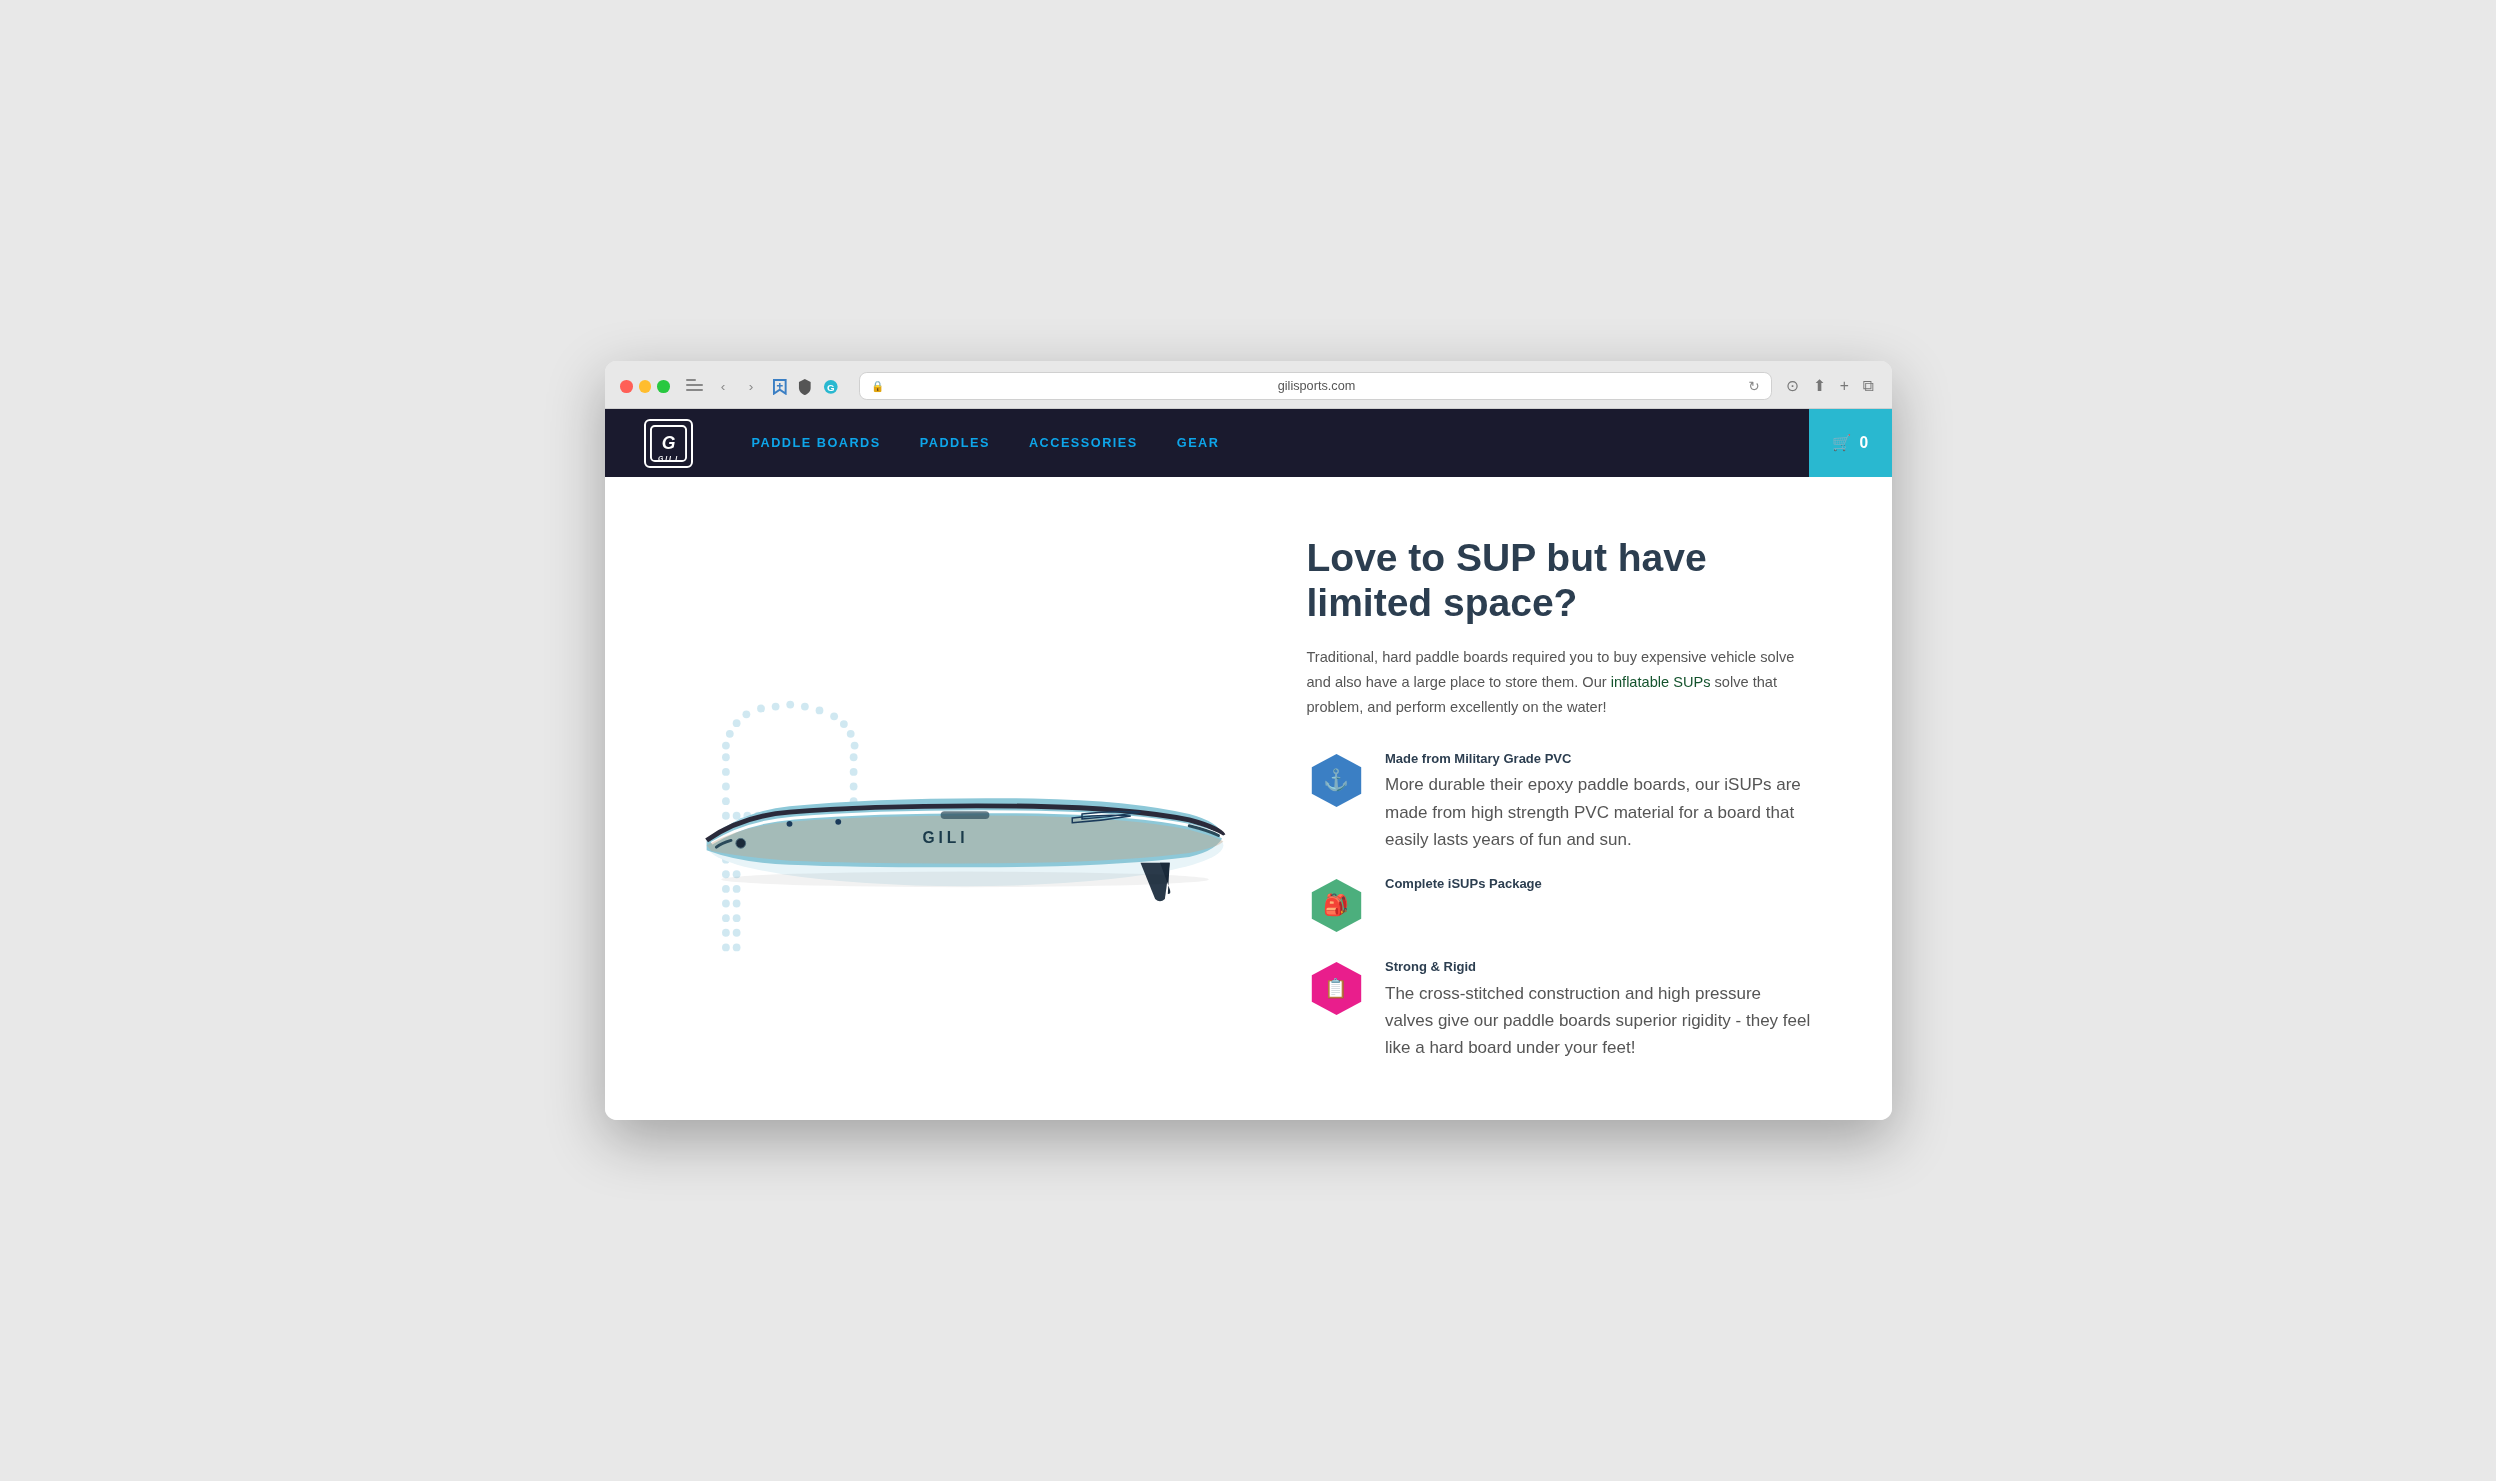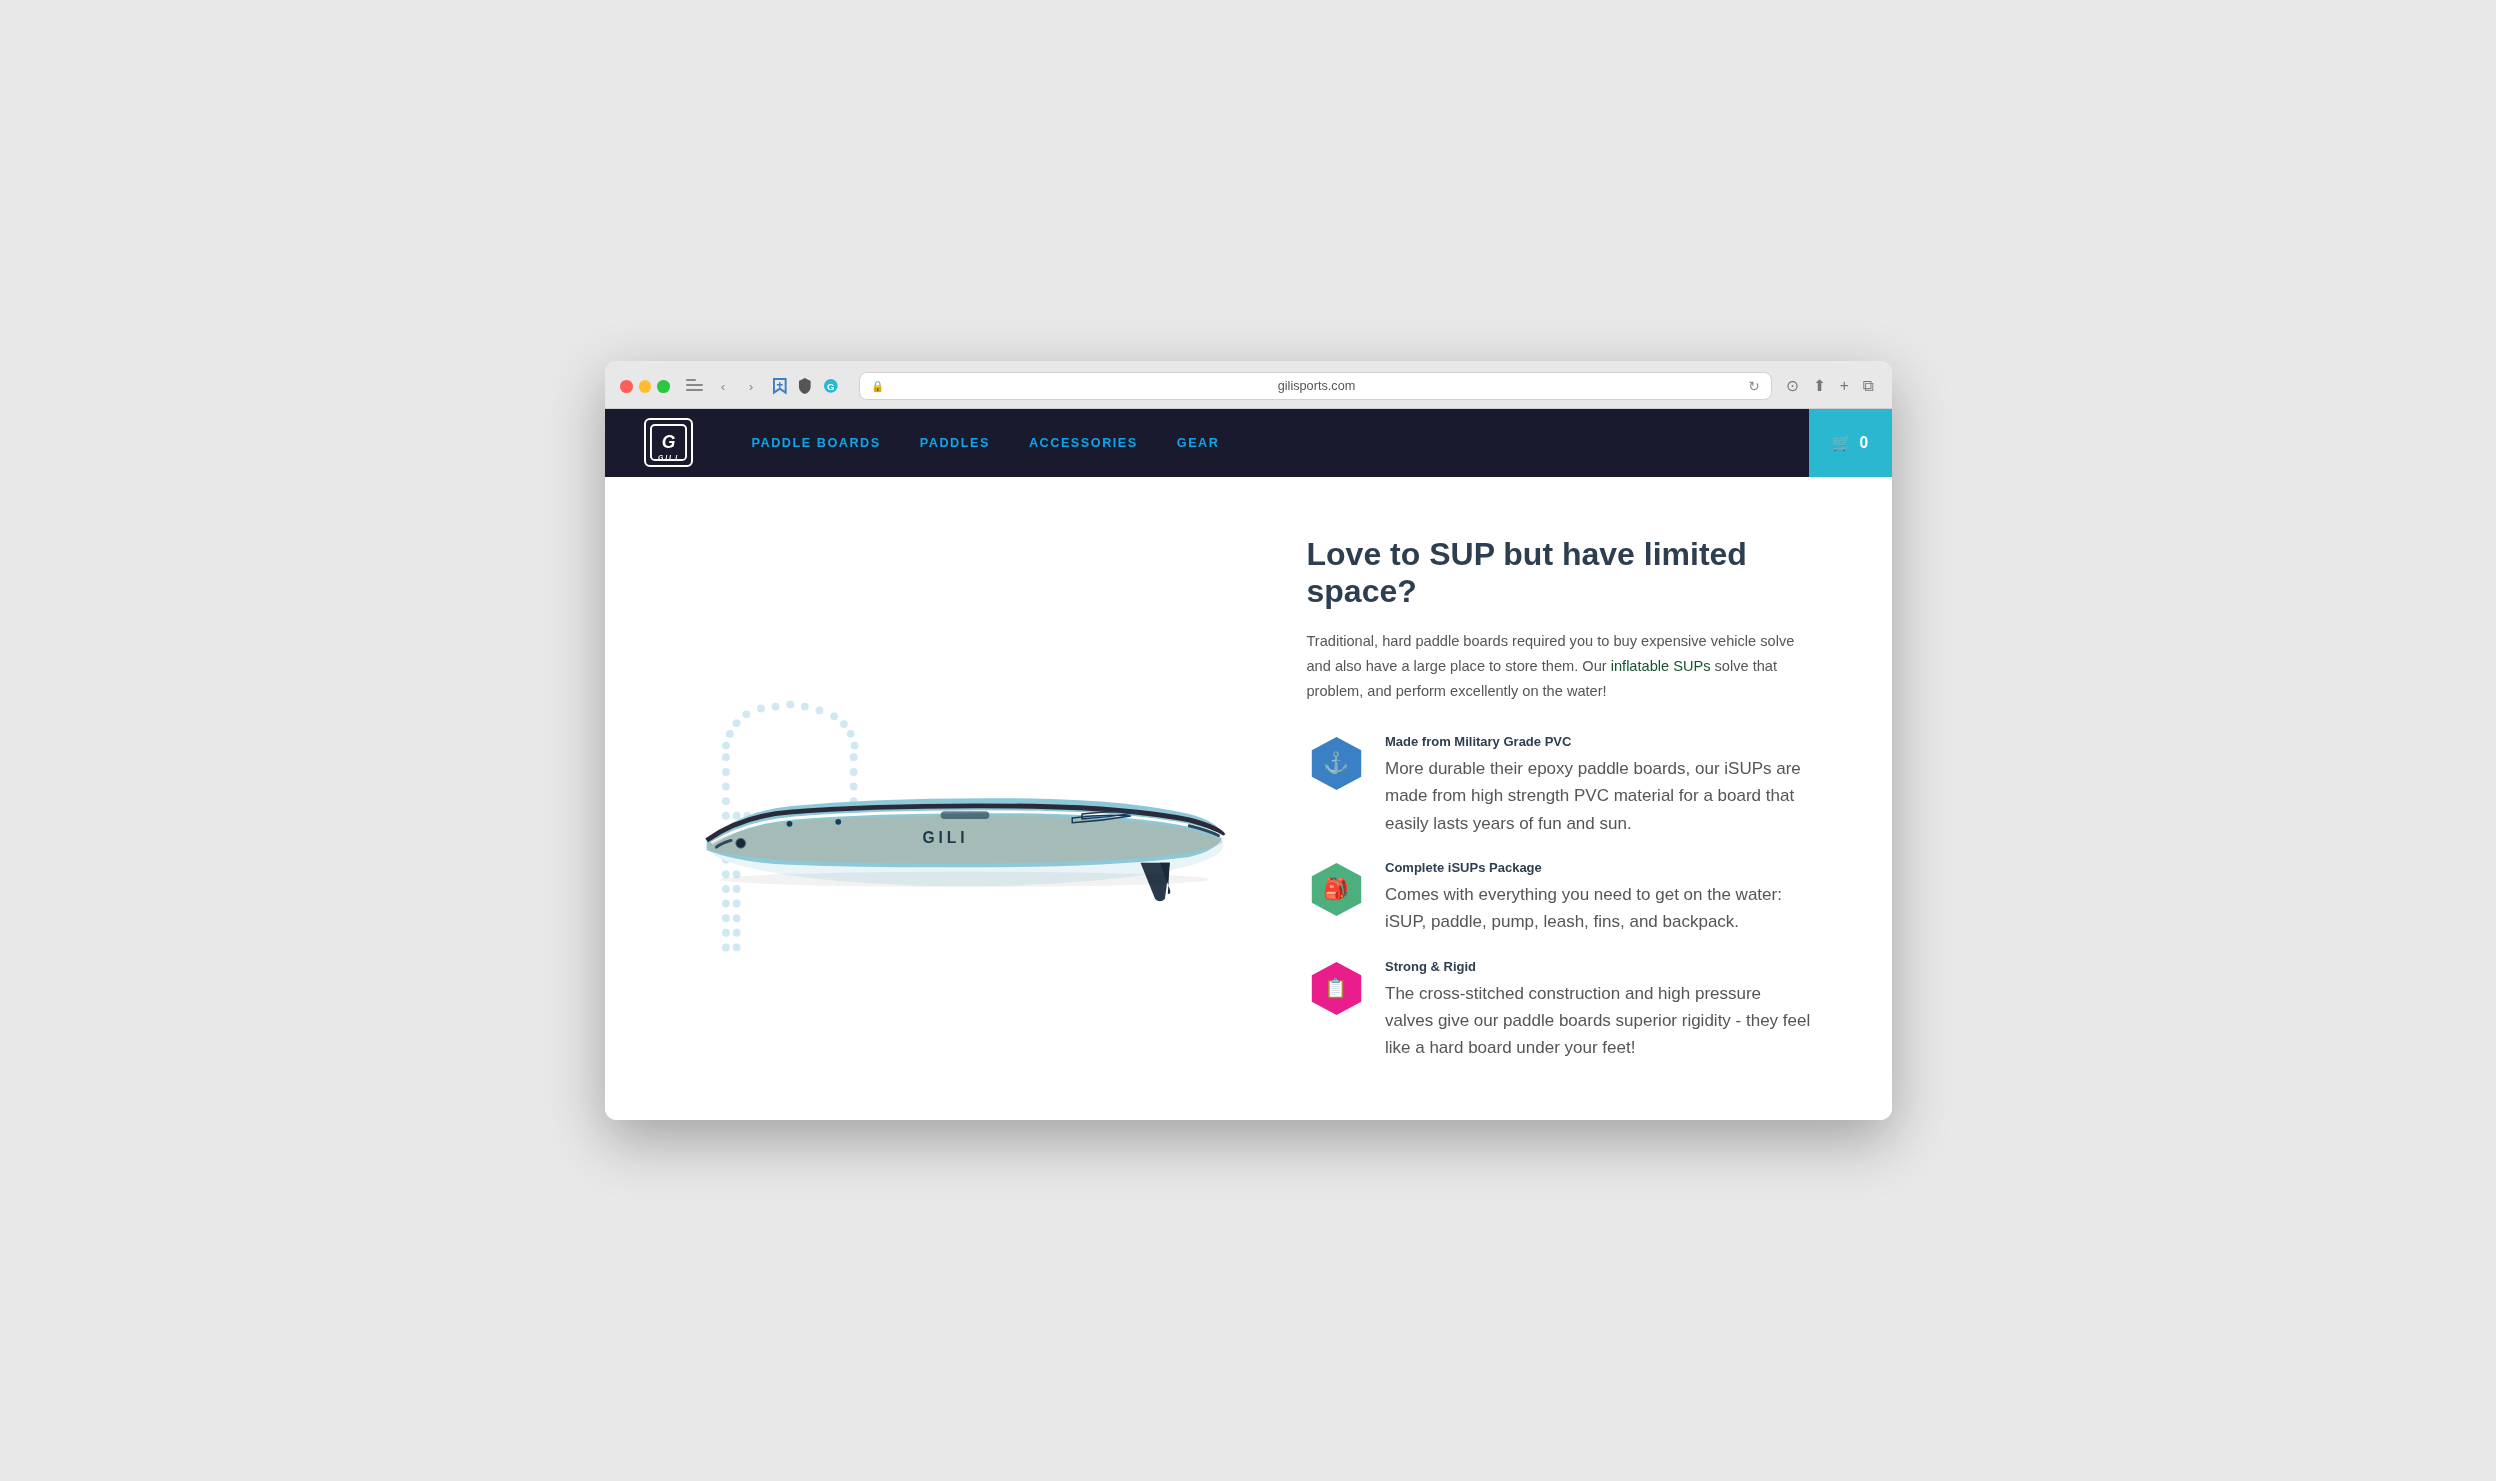--- a/index.html
+++ b/index.html
@@ -164,21 +164,21 @@
       margin-top: 39px;
     }
 
     
     .text-section {
       flex: 1;
       max-width: 507px;
     }
 
     .main-heading {
-      font-size: 32px;
+      font-size: 39px;
       font-weight: 900;
       color: #2c3e50;
       line-height: 1.15;
       margin-bottom: 19.5px;
     }
 
     .main-description {
       font-size: 14.6px;
       color: #555;
       line-height: 1.7;
@@ -461,21 +461,20 @@
             <div class="feature-icon">
               <div class="hexagon">
                 <svg viewBox="0 0 60 60" xmlns="http://www.w3.org/2000/svg">
                   <polygon points="30,2 56,16 56,44 30,58 4,44 4,16" fill="#4caf7d"></polygon>
                   <text x="30" y="37" text-anchor="middle" fill="white" font-size="22">🎒</text>
                 </svg>
               </div>
             </div>
             <div class="feature-text">
               <div class="feature-title">Complete iSUPs Package</div>
-              <div class="feature-desc">Comes with everything you need to get on the water: iSUP, paddle, pump, leash, fins, and backpack.</div>
             </div>
           </div>
 
           <div class="feature-item">
             <div class="feature-icon">
               <div class="hexagon">
                 <svg viewBox="0 0 60 60" xmlns="http://www.w3.org/2000/svg">
                   <polygon points="30,2 56,16 56,44 30,58 4,44 4,16" fill="#e91e8c"></polygon>
                   <text x="30" y="37" text-anchor="middle" fill="white" font-size="20">📋</text>
                 </svg>

